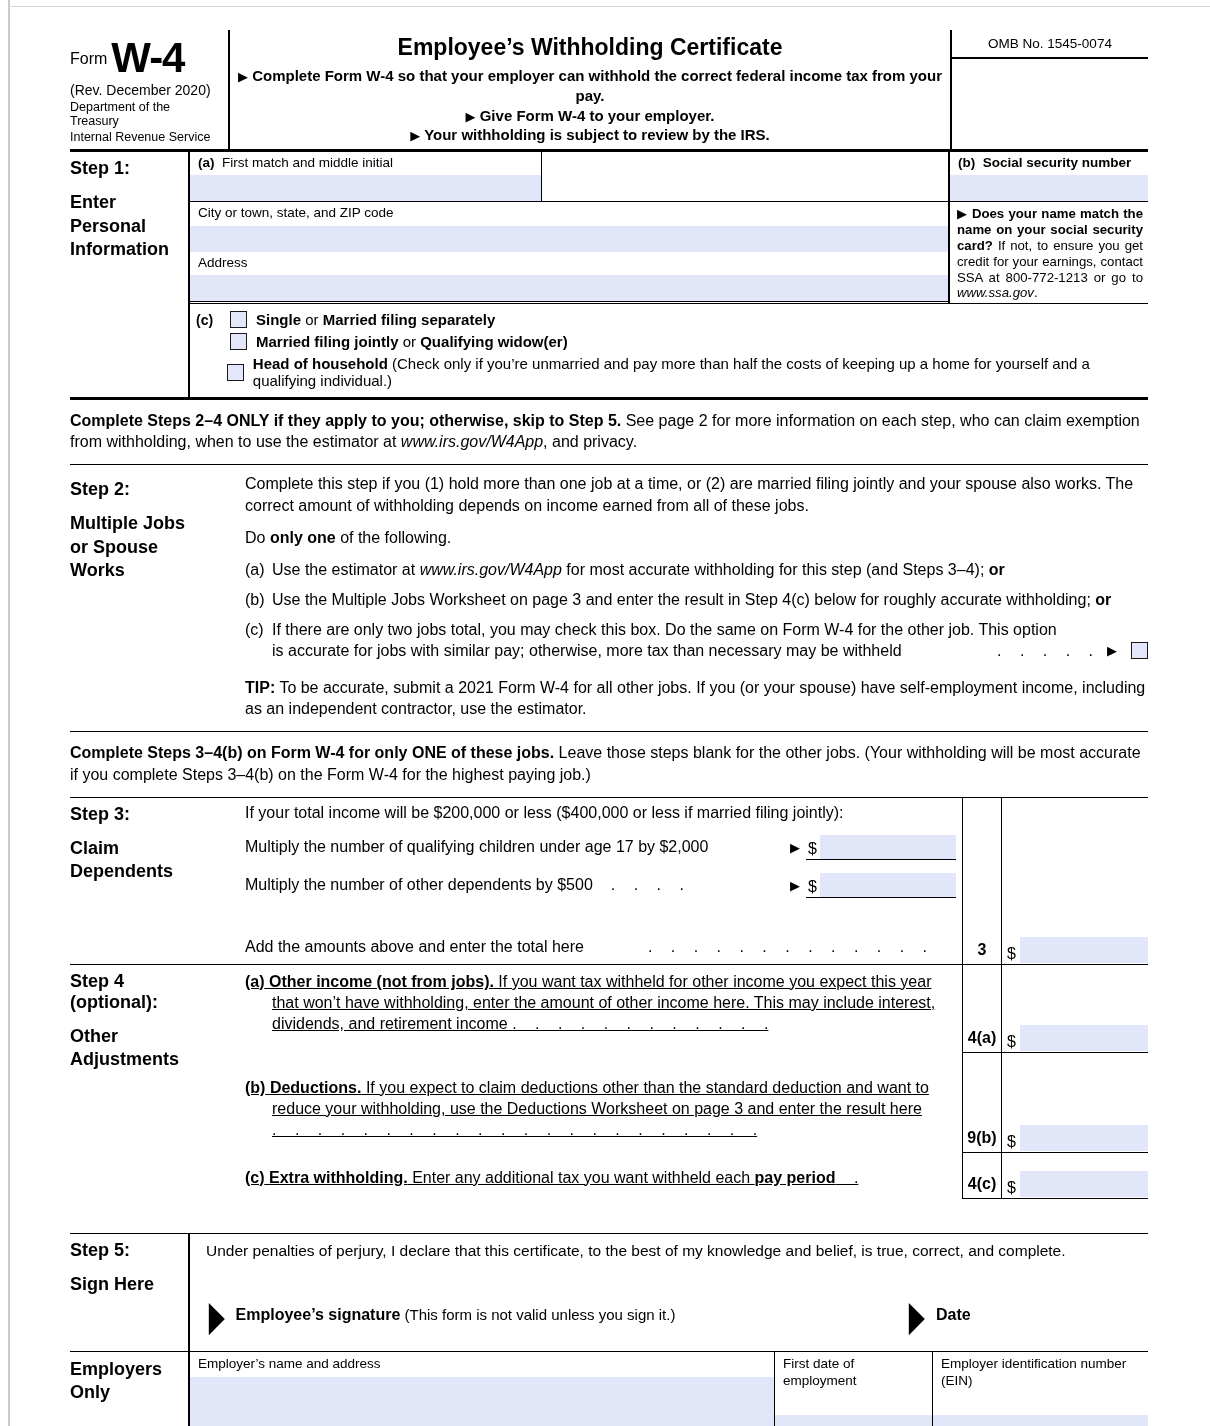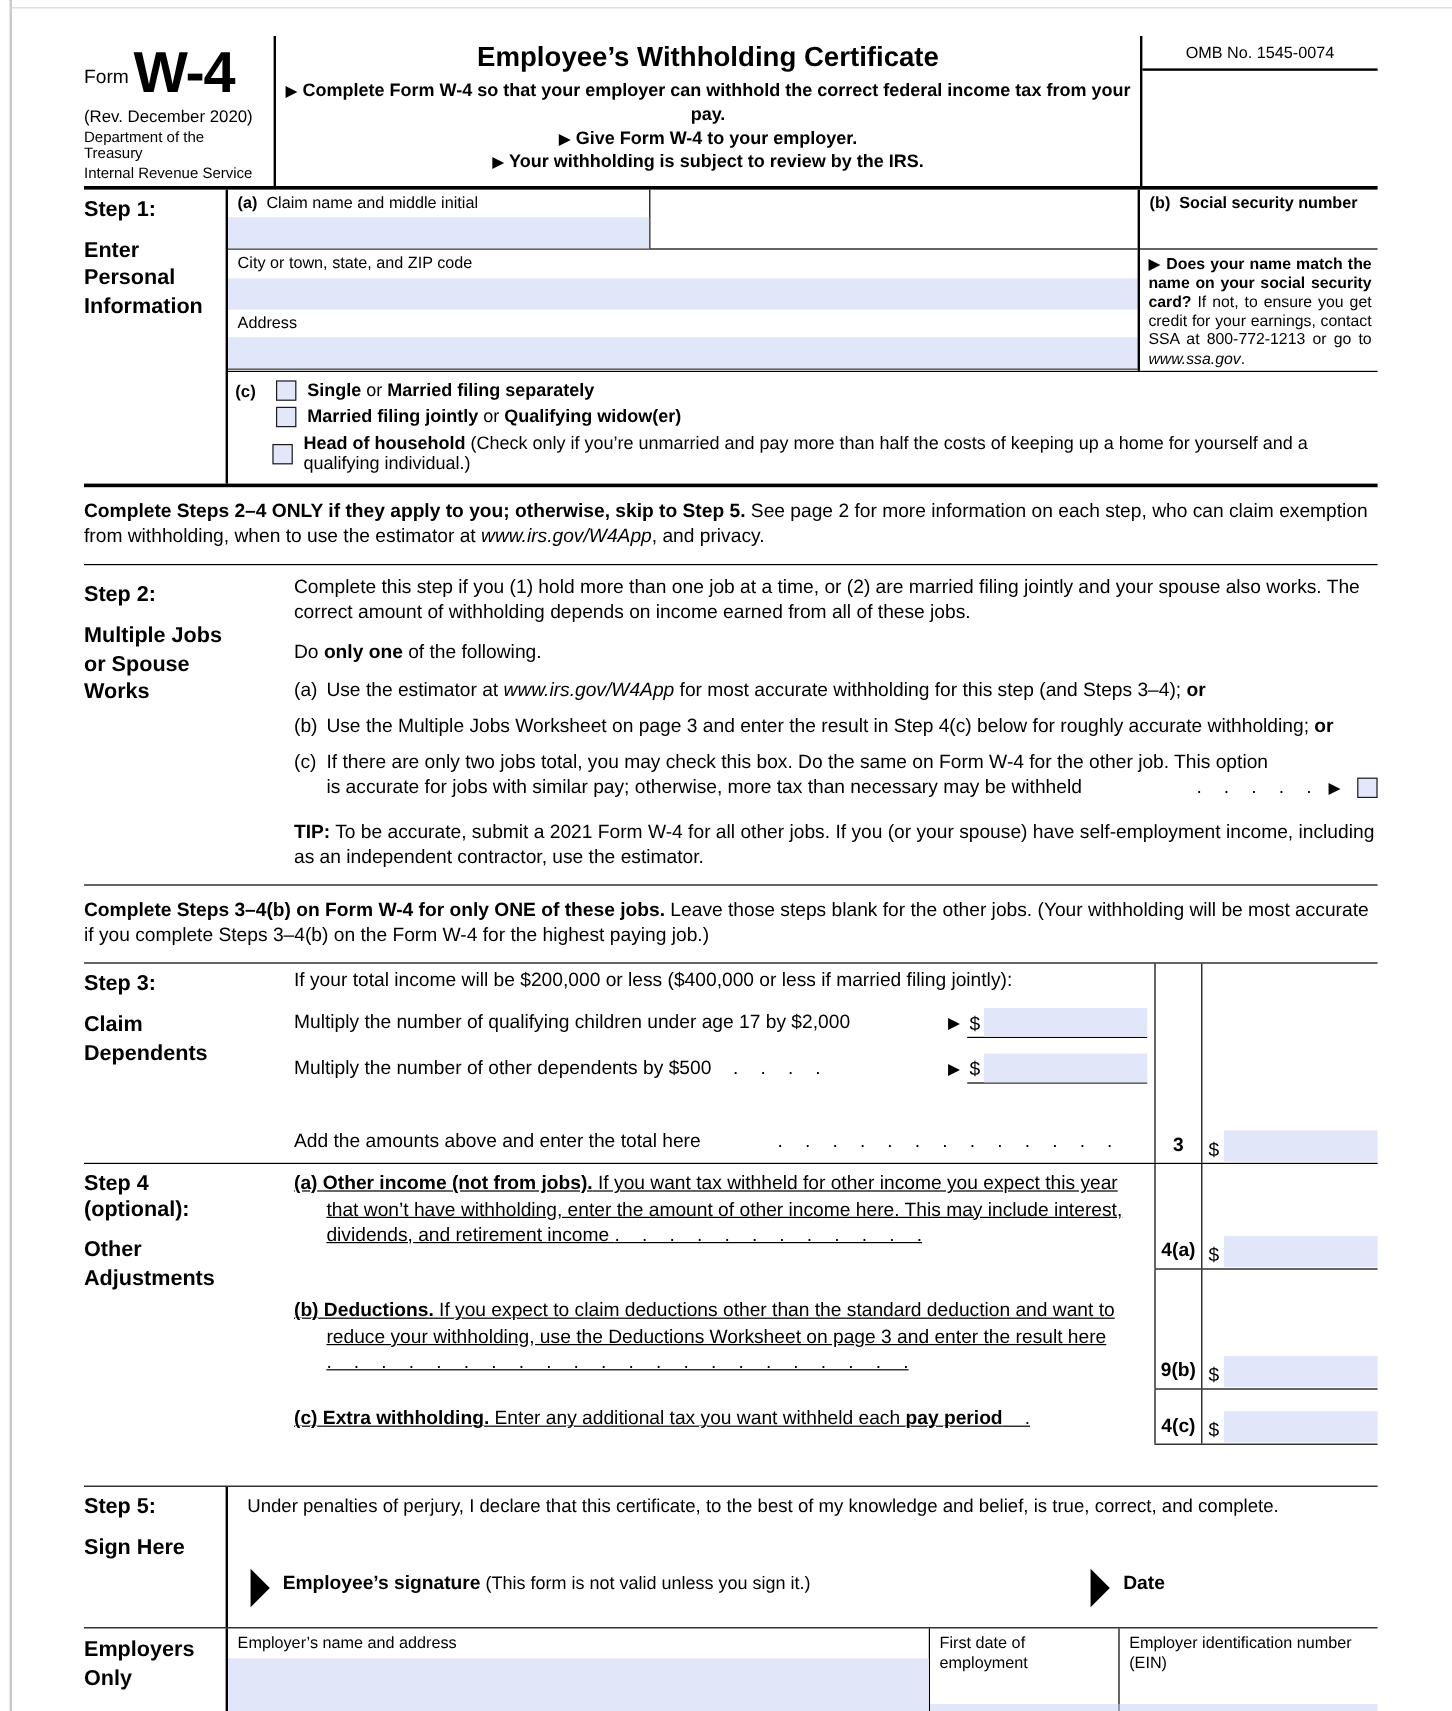--- a/index.html
+++ b/index.html
@@ -11,21 +11,21 @@
   .content { position:absolute; left:70px; top:30px; width:1078px; }
   .b { font-weight:bold; }
   .i { font-style:italic; }
   .arr { font-size:13px; }
   .dots { word-spacing:14px; white-space:nowrap; }
 
   
   .hdr { display:flex; border-bottom:3px solid #000; }
   .hdr-left { width:160px; border-right:2px solid #000; padding:4px 6px 4px 0; }
   .form-word { font-size:16px; vertical-align:8px; }
-  .form-num { font-size:48px; font-weight:bold; letter-spacing:-1px; margin-left:4px; }
+  .form-num { font-size:42px; font-weight:bold; letter-spacing:-1px; margin-left:4px; }
   .rev { font-size:14px; margin-top:0px; }
   .dept { font-size:12.5px; margin-top:2px; }
   .hdr-center { flex:1; text-align:center; padding:2px 8px 4px; }
   .hdr-title { font-size:23px; font-weight:bold; margin:2px 0 5px; }
   .bullet { font-size:15px; font-weight:bold; line-height:1.32; }
   .hdr-right { width:198px; border-left:2px solid #000; text-align:center; display:flex; flex-direction:column; }
   .omb { font-size:13.5px; padding:6px 0; border-bottom:2px solid #000; }
   .year { font-size:40px; font-weight:bold; padding-top:2px; letter-spacing:1px; }
   .y-outline { color:#fff; -webkit-text-stroke:1.6px #000; }
 
@@ -44,21 +44,21 @@
   .s1-top { display:flex; border-bottom:1px solid #000; }
   .s1-fields { flex:1; display:flex; flex-direction:column; }
   .f-row { display:flex; border-bottom:1px solid #000; height:50px; }
   .f-row.last { border-bottom:none; }
   .f-cell { flex:1; display:flex; flex-direction:column; }
   .f-cell.first { flex:0 0 46.5%; border-right:1px solid #000; }
   .f-label { font-size:13.5px; padding:3px 0 1px 8px; }
   .tfield { background:#e1e6f9; height:26px; }
   .f-cell .tfield { margin-top:auto; }
   .s1-right { width:200px; border-left:2px solid #000; display:flex; flex-direction:column; }
-  .ssn-cell { border-bottom:1px solid #000; height:50px; display:flex; flex-direction:row; }
+  .ssn-cell { border-bottom:1px solid #000; height:50px; display:flex; flex-direction:column; }
   .ssa-note { font-size:13.2px; line-height:1.2; padding:4px 5px 2px 7px; text-align:justify; }
   .s1-filing { padding:7px 6px 8px 6px; }
   .filing-row { display:flex; align-items:center; margin-bottom:5px; font-size:15px; }
   .filing-row:last-child { margin-bottom:0; }
   .c-label { width:34px; font-weight:bold; font-size:14px; }
   .cbox { width:17px; height:17px; border:1px solid #1a1a1a; background:#e3e7f9; margin-right:9px; flex-shrink:0; }
 
   
   .para { font-size:16px; line-height:1.32; padding:10px 0 12px; }
   .para-mid { border-top:1px solid #000; margin-top:0; }
@@ -151,21 +151,21 @@
     <div class="step1">
       <div class="s-label w120">
         <div class="s-title">Step 1:</div>
         <div class="s-sub">Enter Personal Information</div>
       </div>
       <div class="s1-body">
         <div class="s1-top">
           <div class="s1-fields">
             <div class="f-row">
               <div class="f-cell first">
-                <div class="f-label"><span class="b">(a)</span>&nbsp;&nbsp;<span>Claim name and middle initial</span></div>
+                <div class="f-label"><span class="b">(a)</span>&nbsp;&nbsp;<span>First match and middle initial</span></div>
                 <div class="tfield"></div>
               </div>
             </div>
             <div class="f-row last">
               <div class="f-cell">
                 <div class="f-label">City or town, state, and ZIP code</div>
                 <div class="tfield"></div>
               </div>
             </div>
             <div class="f-row">

